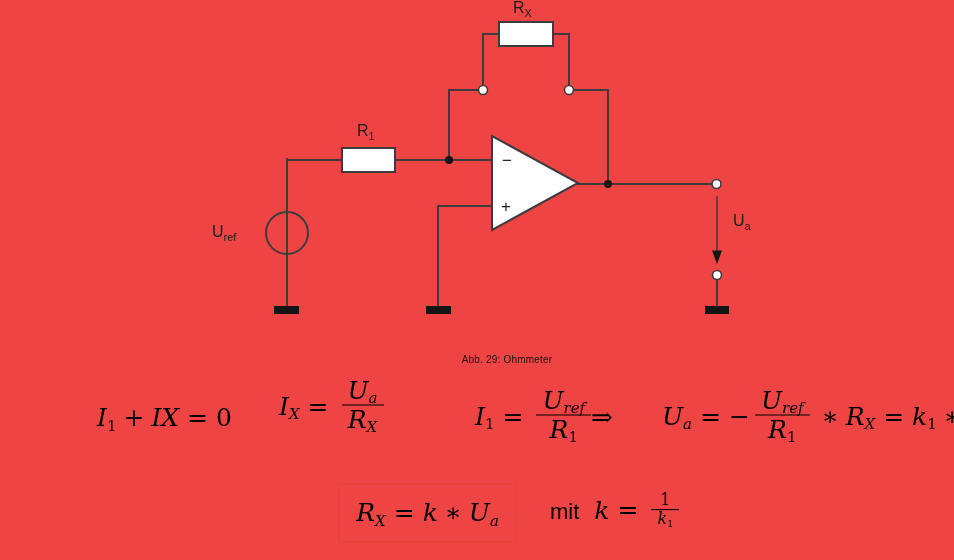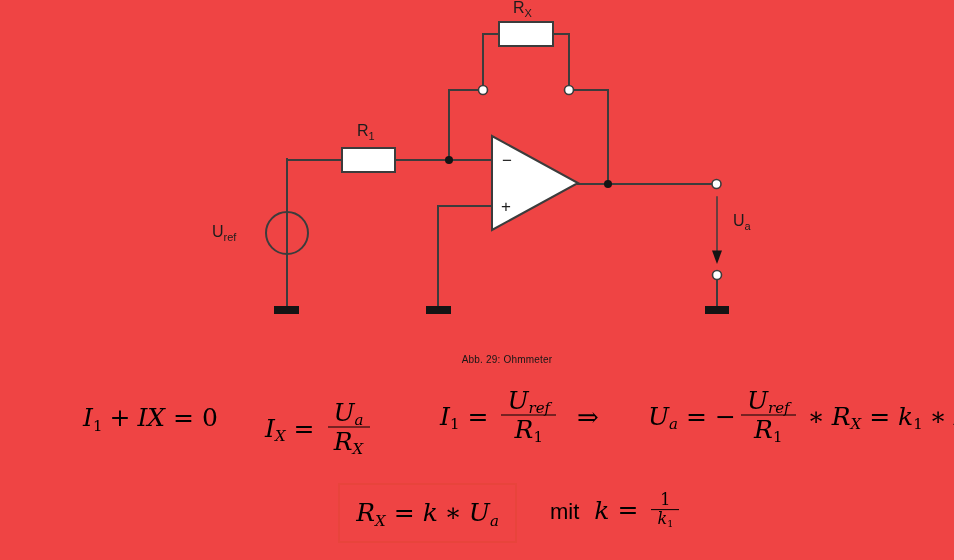--- a/index.html
+++ b/index.html
@@ -14,21 +14,21 @@
   .clabel sub { font-size:11px; vertical-align:-4px; line-height:0; }
   .opsign { position:absolute; font-size:17px; color:#1c1c1c; line-height:1; }
   .caption { position:absolute; left:377px; top:335px; width:260px; text-align:center;
              font-size:10px; color:#161616; letter-spacing:0.2px;margin-top:19px; }
 
   
   .eq, .mathline {
     font-family:"DejaVu Serif", serif; font-style:italic; font-size:25px;
     color:#000; white-space:nowrap; line-height:1.2;
   }
-  .eq { position:absolute; transform:translateY(-50%); }
+  .eq { position:absolute; transform:translateY(-50%);margin-left:14px; }
   .eq sub, .mathline sub { font-size:0.6em; line-height:0; vertical-align:-0.3em; font-style:italic; }
   sub.d { font-style:normal; }            
   .up  { font-style:normal; }
   .rel { font-style:normal; margin:0 8px; }
   .op  { font-style:normal; margin:0 7px; }
   .frac { display:inline-block; vertical-align:middle; text-align:center;
           line-height:1.12; margin:0 5px; transform:translateY(-3px); }
   .frac .num, .frac .den { display:block; padding:0 6px; }
   .frac .den { border-top:1.6px solid #000; }
   .frac-sm { font-size:16px; line-height:1.15; transform:translateY(-2px); }
@@ -90,23 +90,23 @@
 
   <span class="clabel" style="left:733px; top:213px;"><span>U</span><sub>a</sub></span>
 
   <span class="opsign" style="left:502px; top:152px;">−</span>
   <span class="opsign" style="left:501px; top:198px;">+</span>
 
   <div class="caption">Abb. 29: Ohmmeter</div>
 
   <div class="eq" style="left:83px; top:418px;"><span>I</span><sub class="d">1</sub><span class="op">+</span><span>IX</span><span class="rel">= 0</span></div>
 
-  <div class="eq" style="left:265px; top:430px;"><span>I</span><sub>X</sub><span class="rel">=</span><span class="frac"><span class="num"><span>U</span><sub>a</sub></span><span class="den"><span>R</span><sub>X</sub></span></span></div>
+  <div class="eq" style="left:265px; top:408px;"><span>I</span><sub>X</sub><span class="rel">=</span><span class="frac"><span class="num"><span>U</span><sub>a</sub></span><span class="den"><span>R</span><sub>X</sub></span></span></div>
 
-  <div class="eq" style="left:440px; top:418px;"><span>I</span><sub class="d">1</sub><span class="rel">=</span><span class="frac"><span class="num"><span>U</span><sub>ref</sub></span><span class="den"><span>R</span><sub class="d">1</sub></span></span></div>
+  <div class="eq" style="left:461px; top:418px;"><span>I</span><sub class="d">1</sub><span class="rel">=</span><span class="frac"><span class="num"><span>U</span><sub>ref</sub></span><span class="den"><span>R</span><sub class="d">1</sub></span></span></div>
 
   <div class="eq implies" style="left:577px; top:418px;">⇒</div>
 
   <div class="eq" style="left:648px; top:418px;"><span>U</span><sub>a</sub><span class="rel">=</span><span class="up">−</span><span class="frac"><span class="num"><span>U</span><sub>ref</sub></span><span class="den"><span>R</span><sub class="d">1</sub></span></span><span class="op">∗</span><span>R</span><sub>X</sub><span class="rel">=</span><span>k</span><sub class="d">1</sub><span class="op">∗</span><span>R</span></div>
 
   <div class="hlbox">
       <span class="mathline"><span>R</span><sub>X</sub><span class="rel">=</span><span>k</span><span class="op">∗</span><span>U</span><sub>a</sub></span>
     </div>
 
   <div class="mit-row">

